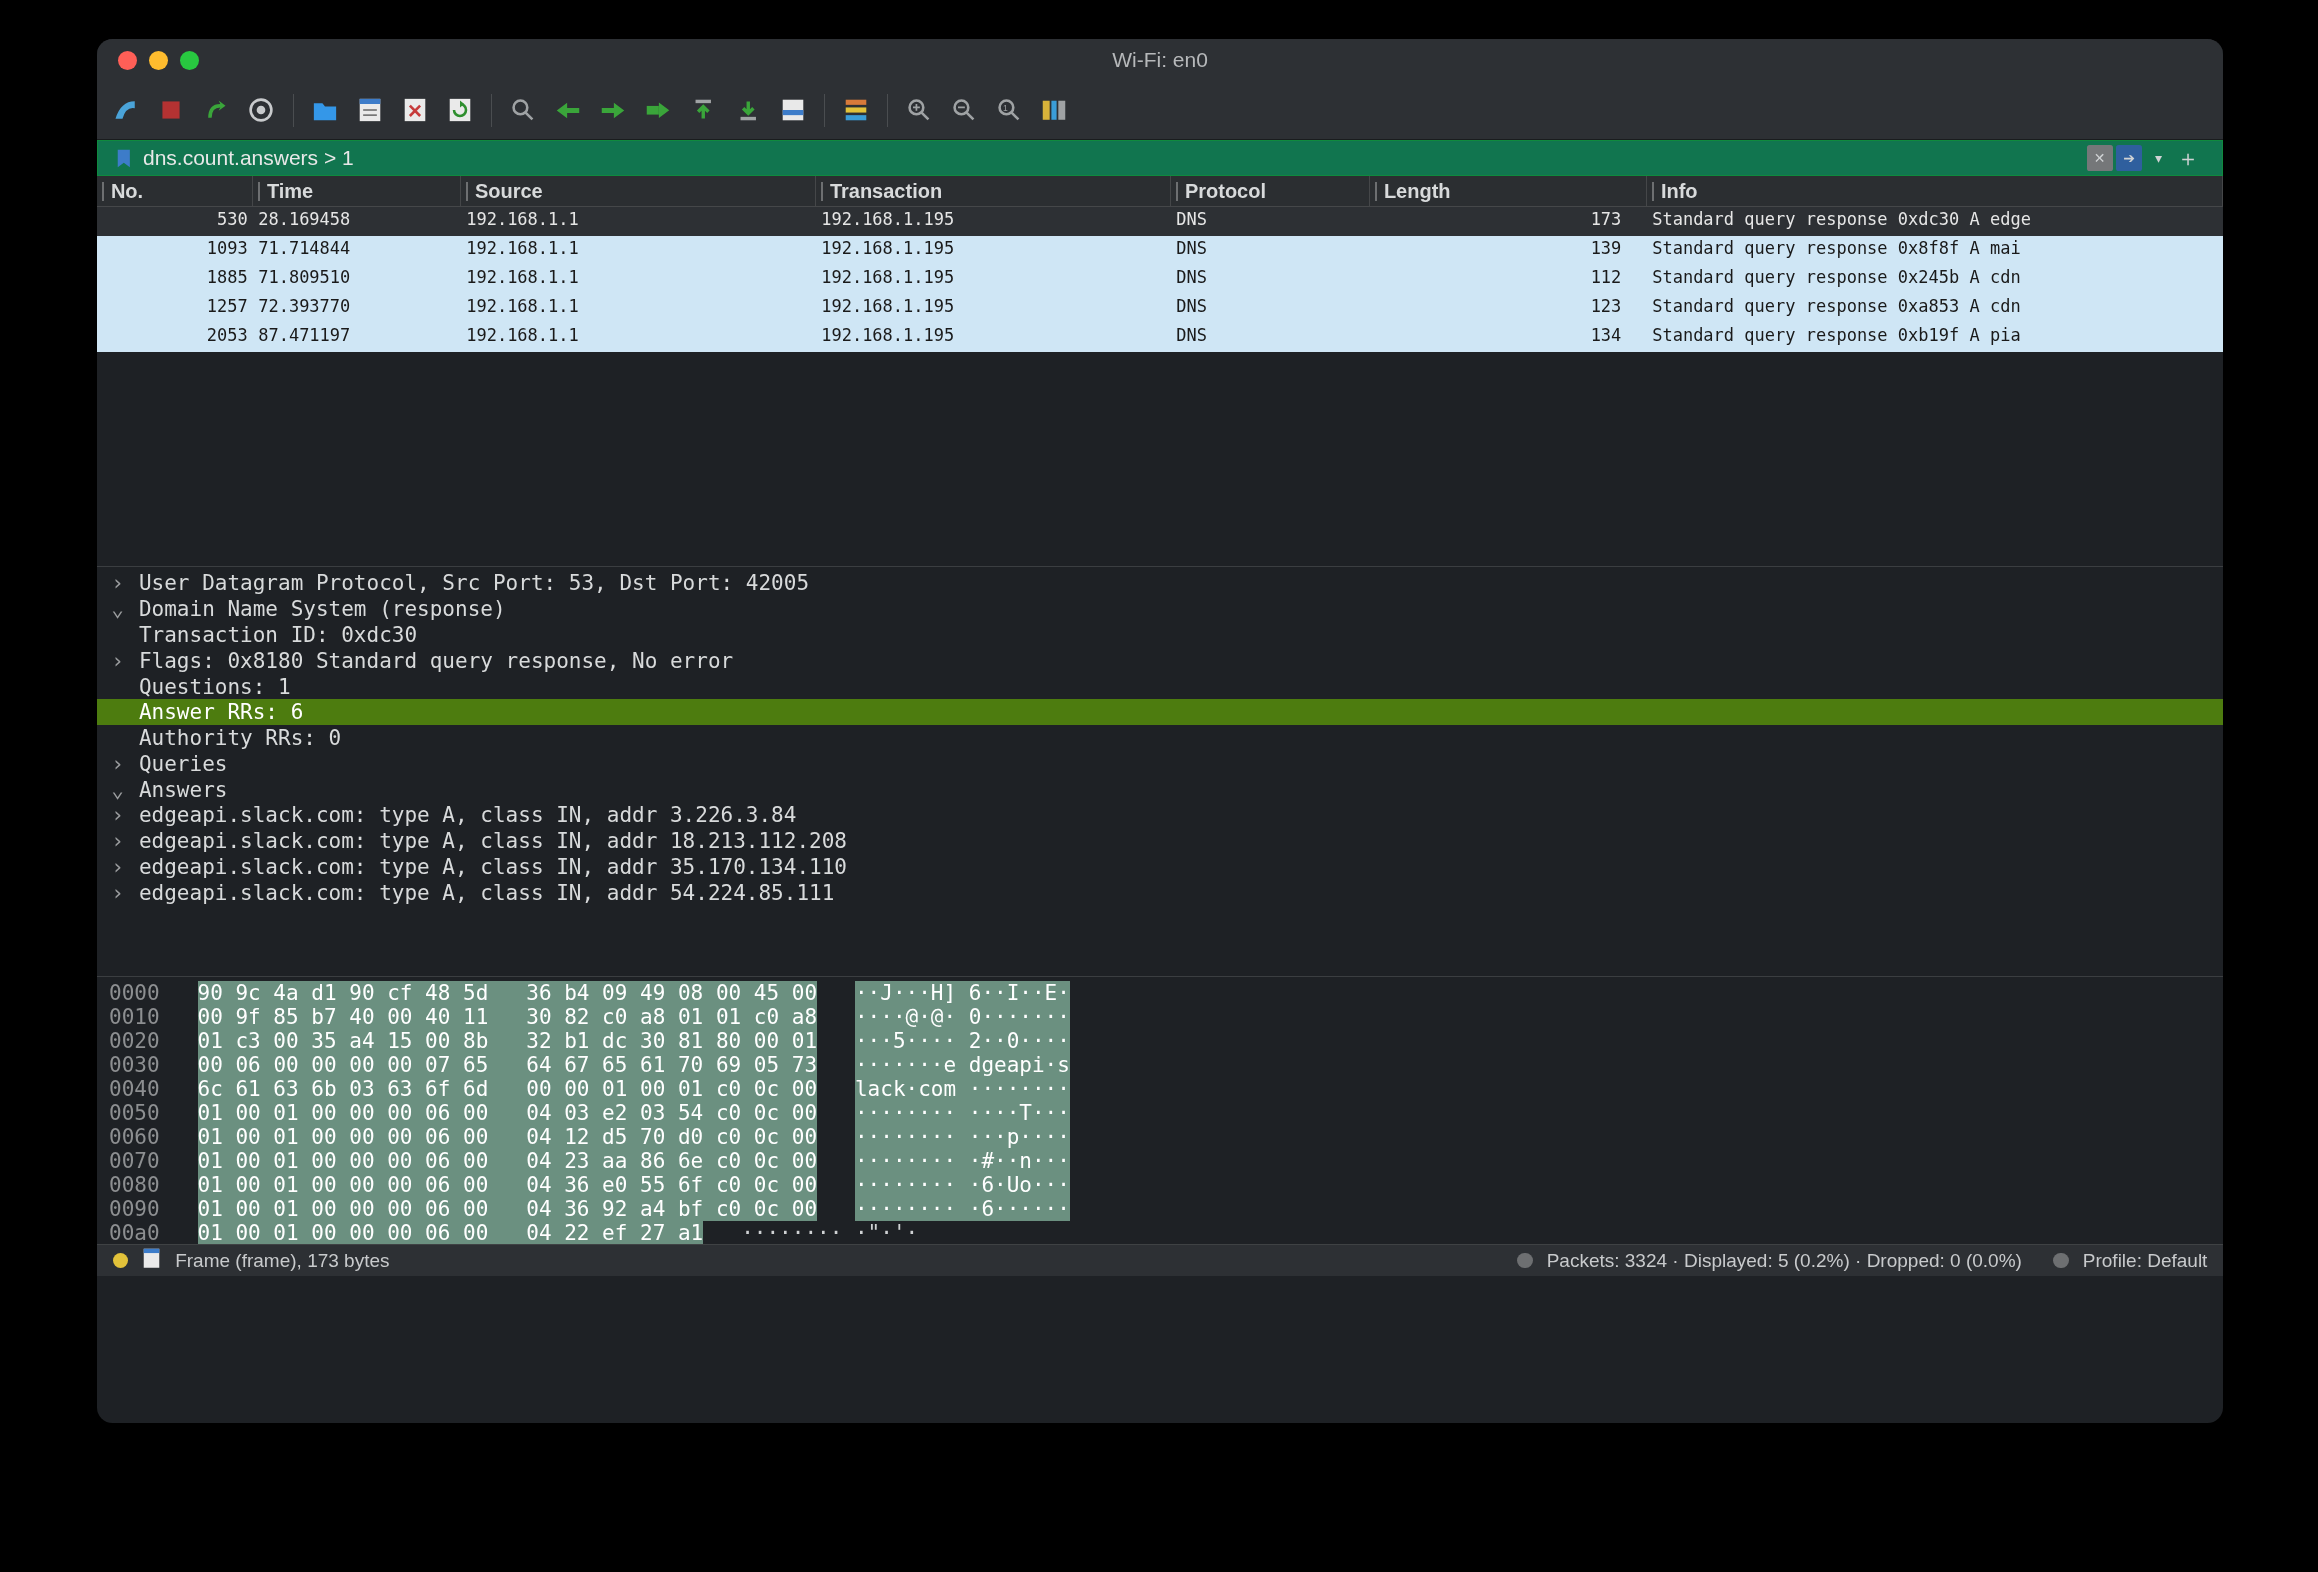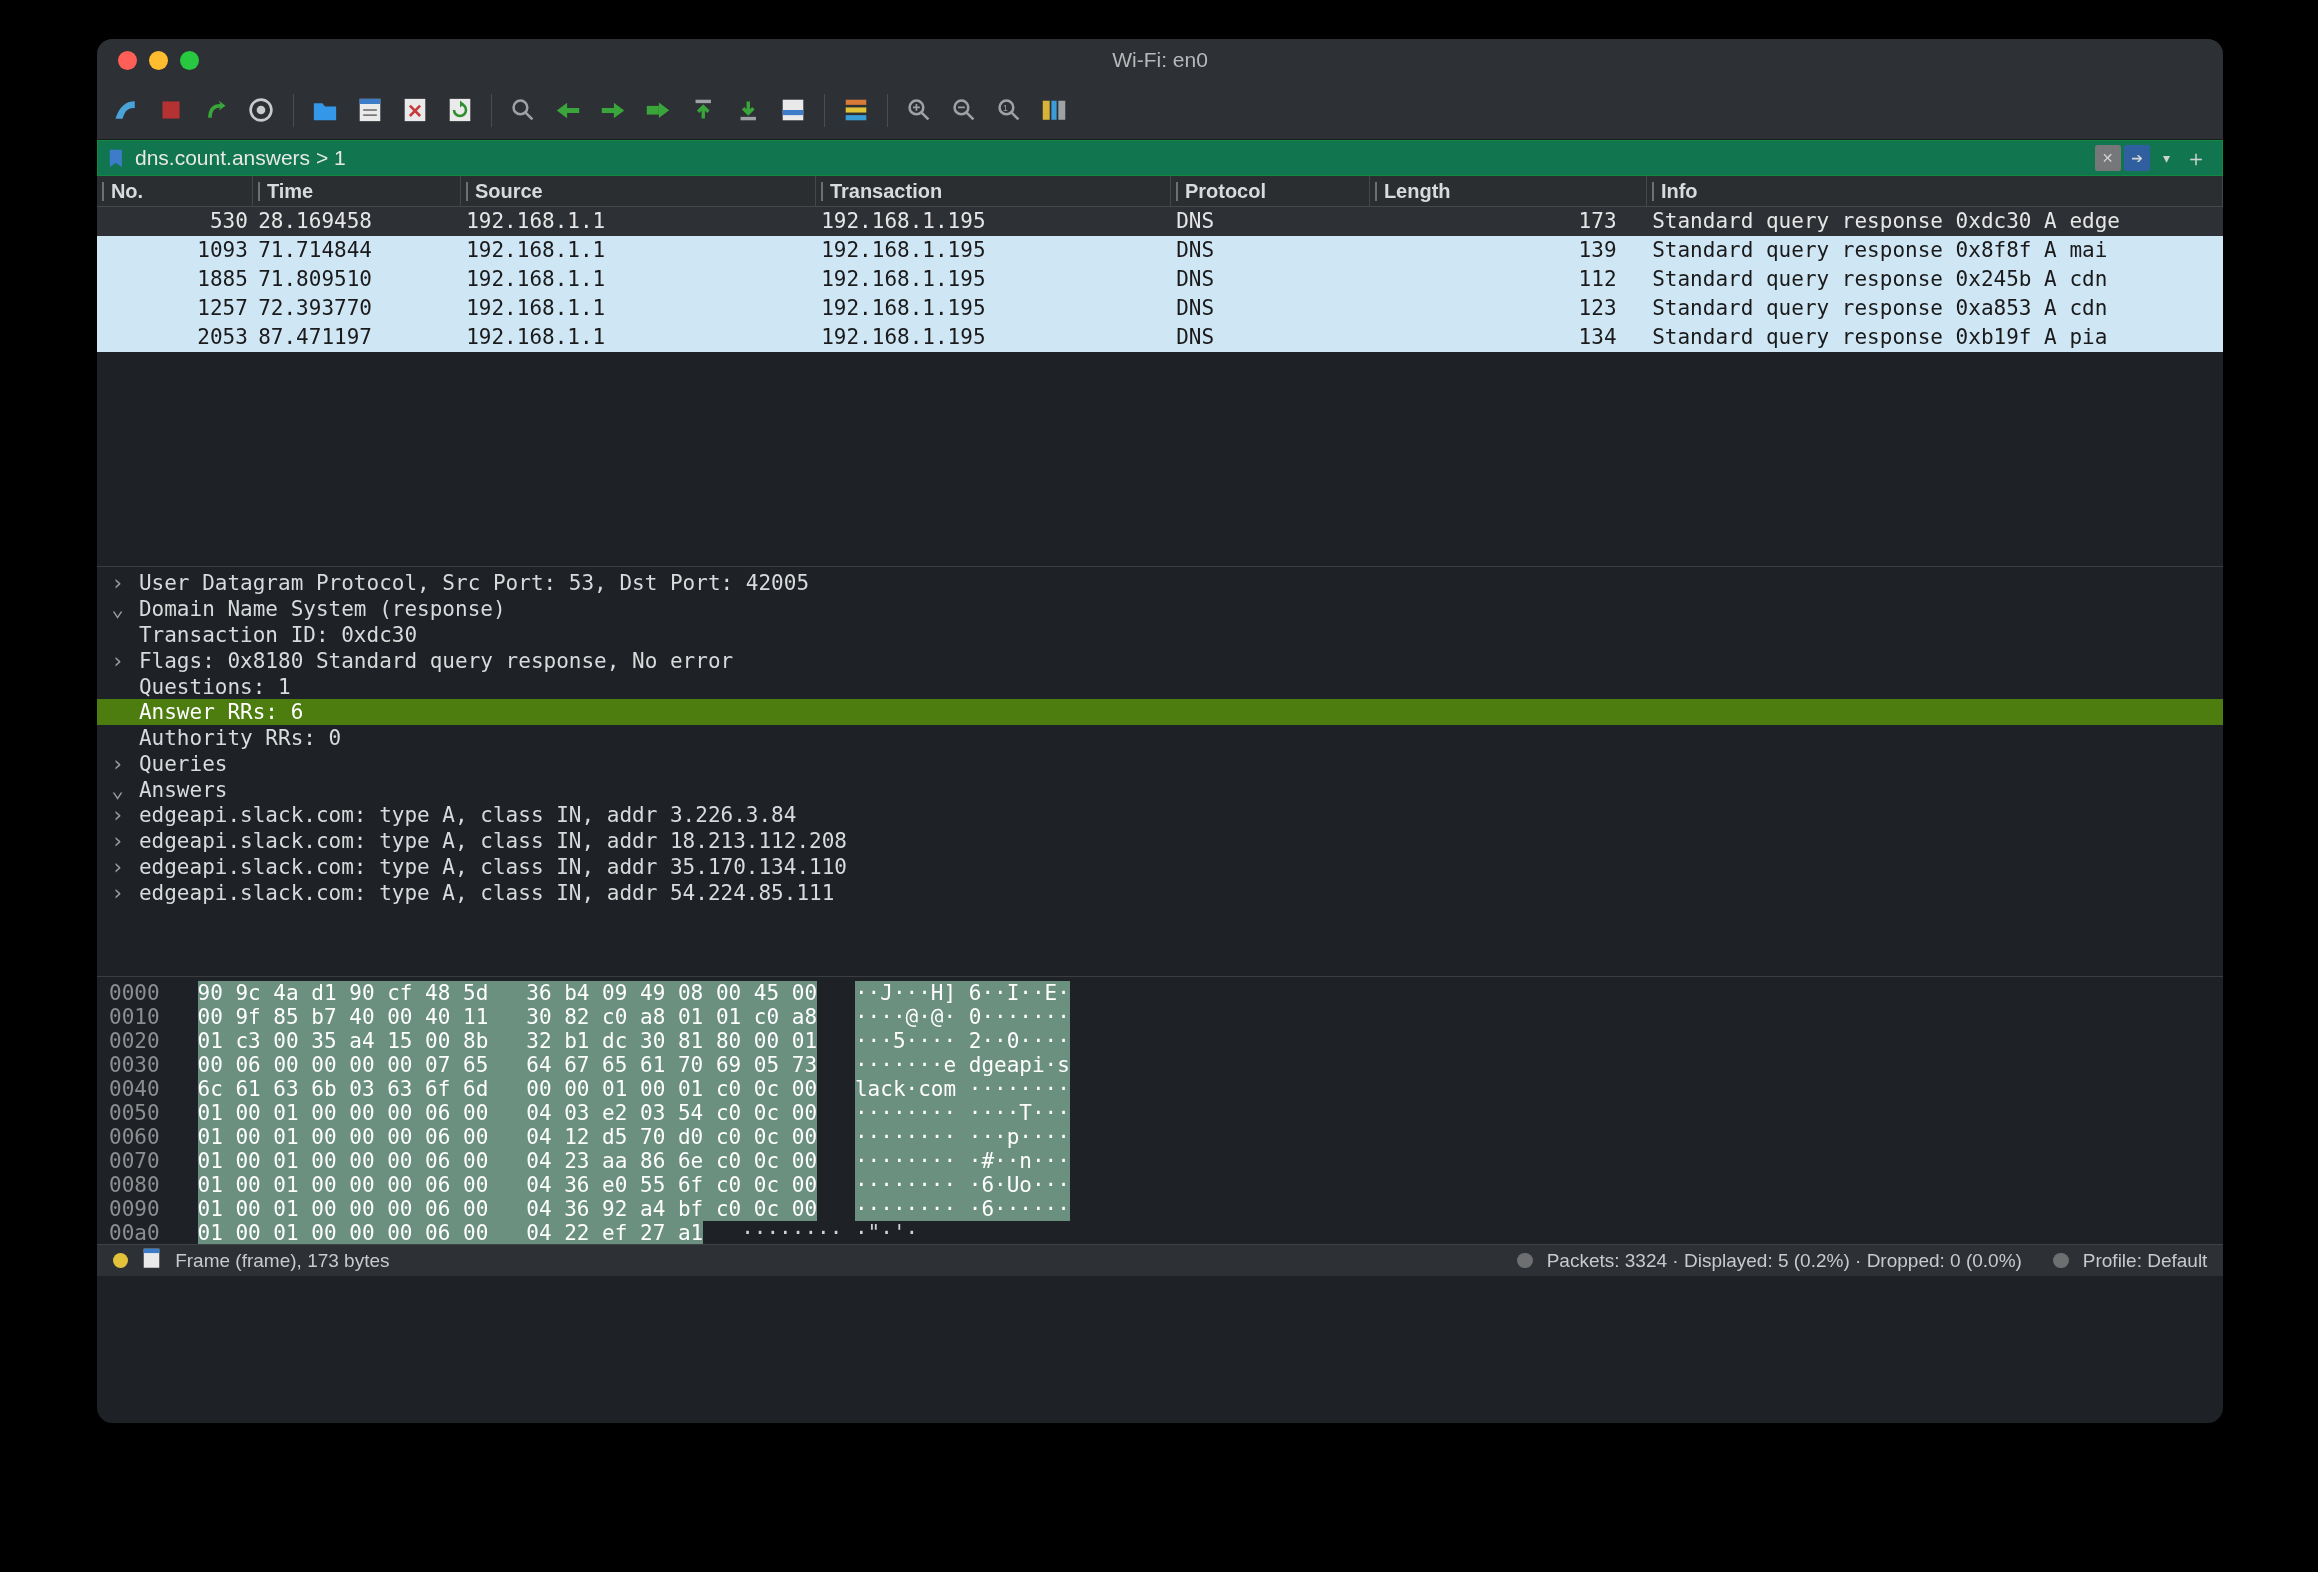--- a/index.html
+++ b/index.html
@@ -6,29 +6,29 @@
   html,body { width:2319px; height:1572px; background:#000; font-family:-apple-system,Helvetica,Arial,sans-serif; overflow:hidden; }
   .window { position:absolute; left:97px; top:39px; width:2126px; height:1384px; background:#1e2125; border-radius:15.6px; box-shadow:0 0 35px rgba(0,0,0,.8); display:flex; flex-direction:column; overflow:hidden; }
   .titlebar { height:42px; background:#2d3034; display:flex; align-items:center; position:relative; }
   .traffic { display:flex; gap:12px; margin-left:21px; }
   .traffic span { width:19px; height:19px; border-radius:50%; }
   .tr-close{background:#ff5f57;} .tr-min{background:#febc2e;} .tr-max{background:#28c840;}
   .win-title { position:absolute; left:50%; transform:translateX(-50%); color:#b6b8ba; font-size:21px; font-weight:500; }
   .toolbar { height:59px; background:#2d3034; display:flex; align-items:center; padding:0 10.4px; gap:7px; border-bottom:0.9px solid #1a1c1e; }
   .tb-btn { width:38px; height:38px; display:flex; align-items:center; justify-content:center; cursor:pointer; border-radius:3.5px; }
   .tb-sep { width:0.9px; height:33px; background:#4a4d50; margin:0 5.2px; }
-  .filterbar { height:36px; background:#11754f; display:flex; align-items:center; padding:0 6px; border:1.7px solid #0f8a3e; }
+  .filterbar { height:36px; background:#11754f; display:flex; align-items:center; padding:0 14px; border:1.7px solid #0f8a3e; }
   .bookmark-ico { width:24px; height:24px; display:flex; align-items:center; justify-content:center; }
   .filter-txt { flex:1; background:transparent; border:none; color:#e8e8e8; font-size:21px; font-family:inherit; padding:0 7px; outline:none; }
   .filter-btns { display:flex; align-items:center; gap:3.5px; padding-right:7px;}
   .filter-btns span { width:26px; height:26px; display:flex; align-items:center; justify-content:center; cursor:pointer; color:#cfd2d4;}
   .pl-header { height:31px; background:#2b2e31; display:flex; border-bottom:0.9px solid #454749;font-weight:bold; }
   .pl-header .col { display:flex; align-items:center; padding:0 5.2px; color:#d8dadb; font-size:20px; border-right:0.9px solid #454749; }
   .pl-header .col::before { content:""; width:1.7px; height:19px; background:#6d6f71; margin-right:7px; }
-  .pl-rows { flex:0 0 359px; background:#1e2125; font-family:Menlo,Monaco,Consolas,monospace; font-size:21px; overflow:hidden; }
+  .pl-rows { flex:0 0 359px; background:#1e2125; font-family:Menlo,Monaco,Consolas,monospace; font-size:17px; overflow:hidden; }
   .pl-row { height:29px; display:flex; white-space:pre; }
   .pl-row.selected { background:#2d3034; color:#e6e6e6; }
   .pl-row.hl { background:#cfe6f5; color:#1a1a1a; }
   .pl-row .c { padding:1.7px 5.2px 0 5.2px; overflow:hidden; }
   .details { flex:0 0 410px; background:#1e2125; border-top:1.7px solid #3b3e41; font-family:Menlo,Monaco,Consolas,monospace; font-size:21px; color:#d8dadb; overflow:hidden; padding:3.5px 0; }
   .dt-line { padding:0.9px 0 0.9px 12px; white-space:pre; display:flex; align-items:center; }
   .dt-line.sel-field { background:#4d7c0f; color:#fff; }
   .dt-exp { width:17.3px; display:inline-block; color:#9a9c9e; text-align:center;}
   .hex { flex:0 0 268px; background:#1e2125; border-top:1.7px solid #3b3e41; font-family:Menlo,Monaco,Consolas,monospace; font-size:21px; color:#cfd2d4; padding:3.5px 12px; overflow:hidden; white-space:pre; line-height:24px; }
   .hex .off { color:#8d8f91; }

